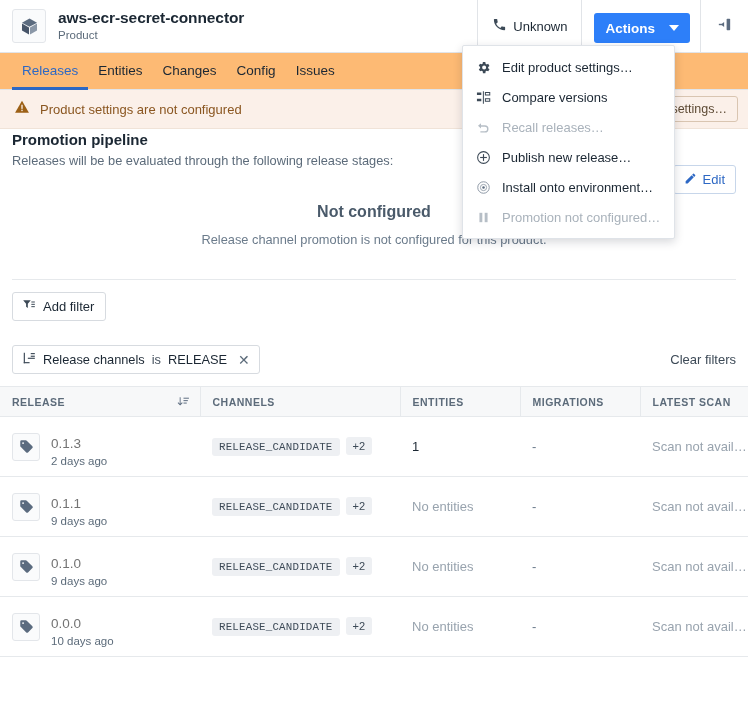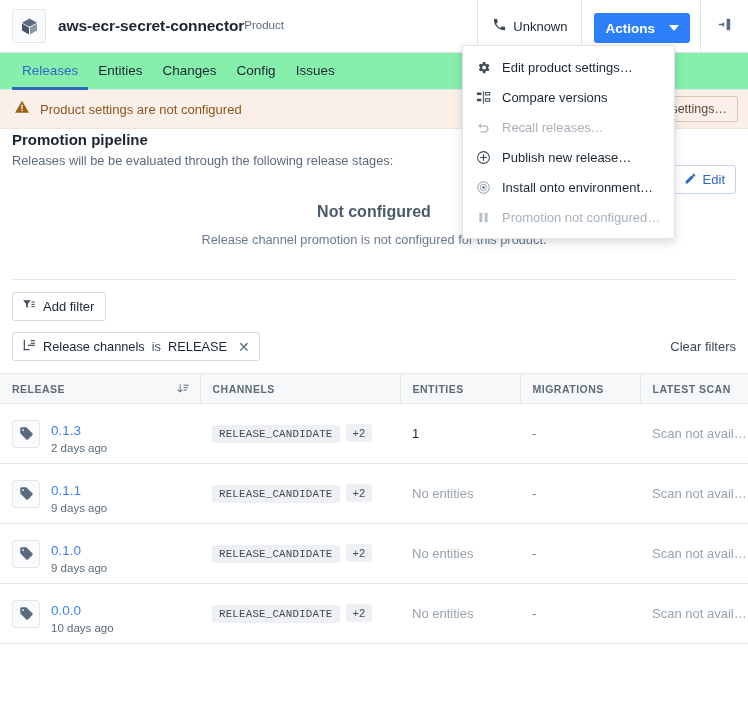--- a/index.html
+++ b/index.html
@@ -21,21 +21,21 @@
     border-bottom: 1px solid #e1e4e8;
     background: #fff;
   }
   .prod-icon {
     width: 34px; height: 34px;
     border: 1px solid #e3e6ea; border-radius: 3px;
     background: #fafbfc;
     display: flex; align-items: center; justify-content: center;
     flex: 0 0 auto;
   }
-  .prod-title-wrap { margin-left: 12px; display: flex; flex-direction: row; justify-content: center; }
+  .prod-title-wrap { margin-left: 12px; display: flex; flex-direction: column; justify-content: center; }
   .prod-title { font-size: 15.5px; font-weight: bold; color: #1b2733; letter-spacing: -0.1px; line-height: 1.18; }
   .prod-sub { font-size: 11.5px; color: #5c6b7a; line-height: 1.3; margin-top: 1px; }
 
   .header-right { margin-left: auto; display: flex; align-items: stretch; height: 53px; }
   .hdr-sep { width: 1px; background: #e1e4e8; align-self: stretch; }
   .unknown-btn {
     display: flex; align-items: center; gap: 6px;
     padding: 0 14px; font-size: 13px; color: #1b2733;
     background: #fff; border: none; cursor: pointer;
   }
@@ -52,21 +52,21 @@
     width: 0; height: 0;
     border-left: 5px solid transparent; border-right: 5px solid transparent;
     border-top: 6px solid #fff;
   }
   .panel-toggle-cell { display: flex; align-items: center; justify-content: center; width: 47px; }
 
   
   .tabs {
     height: 37px; display: flex; align-items: stretch;
     padding: 0 0 0 12px; border-bottom: 1px solid #e1e4e8;
-    background: #86efac;
+    background: #fdba74;
   }
   .tab {
     display: flex; align-items: center;
     padding: 0 10px; font-size: 13.5px; color: #1b2733;
     cursor: pointer; border-bottom: 3px solid transparent;
     position: relative; top: 1px;
   }
   .tab.active { color: #2d68c4; font-weight: normal; border-bottom-color: #2d68c4; }
 
   
@@ -105,21 +105,21 @@
 
   
   .filter-area { padding: 12px 12px 0 12px; }
   .add-filter-btn {
     display: inline-flex; align-items: center; gap: 7px;
     height: 29px; padding: 0 11px 0 9px;
     border: 1px solid #d7dbe0; border-radius: 3px; background: #fff;
     font-size: 13px; color: #1b2733; cursor: pointer;
     font-family: "Liberation Sans", sans-serif;
   }
-  .chip-row { display: flex; align-items: center; margin-top: 11px; text-align: right; }
+  .chip-row { display: flex; align-items: center; margin-top: 24px; text-align: right; }
   .filter-chip {
     display: inline-flex; align-items: center; gap: 7px;
     height: 29px; padding: 0 9px;
     border: 1px solid #d7dbe0; border-radius: 3px; background: #fff;
     font-size: 12.8px; color: #1b2733; cursor: pointer;
   }
   .chip-op { color: #46525f; }
   .chip-val { color: #1b2733; }
   .chip-x { margin-left: 4px; color: #5c6b7a; font-size: 14px; cursor: pointer; line-height: 1; }
   .clear-filters { margin-left: auto; font-size: 13px; color: #3d4a57; cursor: pointer; }
@@ -143,21 +143,21 @@
     padding: 0 10px 0 12px; height: 60px;
     font-size: 13px; color: #1b2733; vertical-align: middle;
     overflow: hidden; white-space: nowrap;
   }
   .rel-cell { display: flex; align-items: center; gap: 11px; }
   .tag-icon-box {
     width: 28px; height: 28px; border: 1px solid #e3e6ea; border-radius: 3px;
     background: #fafbfc; display: flex; align-items: center; justify-content: center;
     flex: 0 0 auto;
   }
-  .rel-name { font-size: 13.5px; color: #3b82f6; line-height: 1.25; margin-top: 10px; }
+  .rel-name { font-size: 13.5px; color: #737373; line-height: 1.25; margin-top: 10px; }
   .rel-ago { font-size: 11.5px; color: #5c6b7a; margin-top: 2px; }
   .badge {
     display: inline-block; background: #eef0f3; border-radius: 3px;
     padding: 3px 7px; font-size: 10.8px; color: #3d4a57;
     font-family: "Liberation Mono", monospace; letter-spacing: 0.2px;
   }
   .badge-more {
     display: inline-block; background: #eef0f3; border-radius: 3px;
     padding: 3px 7px; font-size: 11px; color: #3d4a57; margin-left: 6px;
   }

